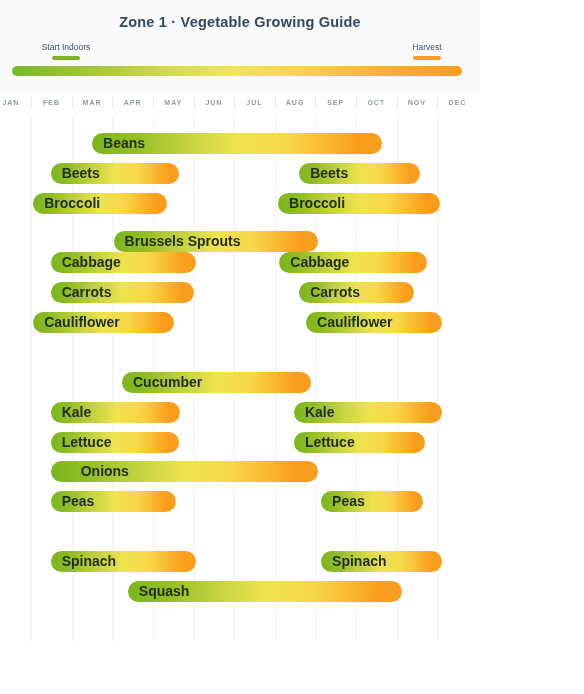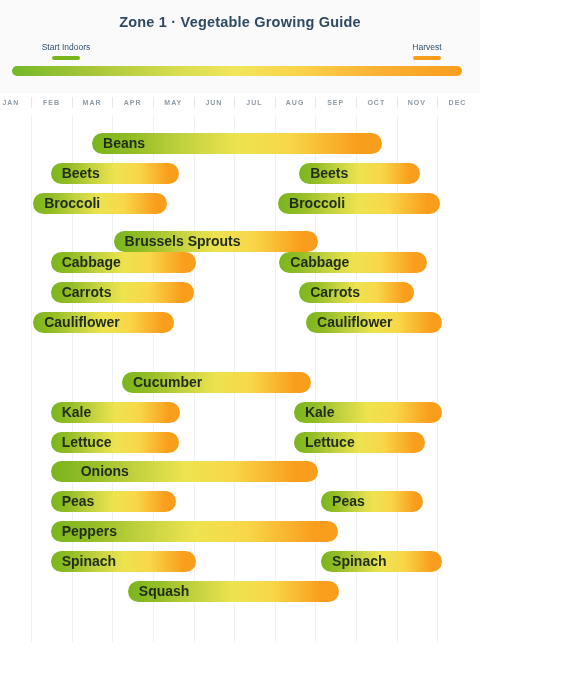--- a/index.html
+++ b/index.html
@@ -290,28 +290,25 @@
       </div>
       <div class="bar" title="Onions" style="left: 50.688px; top: 346.35px; width: 267.148px; height: 21px; background: linear-gradient(90deg, rgb(122, 181, 29) 0%, rgb(147, 189, 37) 14%, rgb(195, 210, 64) 32%, rgb(238, 227, 79) 50%, rgb(248, 215, 73) 68%, rgb(249, 157, 28) 92%, rgb(249, 157, 28) 100%);">
         <span class="bar-label" style="color: rgb(31, 45, 26); margin-left: 19px;">Onions</span>
       </div>
       <div class="bar" title="Peas" style="left: 50.688px; top: 376.2px; width: 125.454px; height: 21px; background: linear-gradient(90deg, rgb(122, 181, 29) 0%, rgb(147, 189, 37) 14%, rgb(195, 210, 64) 32%, rgb(238, 227, 79) 50%, rgb(248, 215, 73) 68%, rgb(249, 157, 28) 92%, rgb(249, 157, 28) 100%);">
         <span class="bar-label" style="color: rgb(31, 45, 26);">Peas</span>
       </div>
       <div class="bar" title="Peas" style="left: 321.084px; top: 376.2px; width: 102.312px; height: 21px; background: linear-gradient(90deg, rgb(122, 181, 29) 0%, rgb(147, 189, 37) 14%, rgb(195, 210, 64) 32%, rgb(238, 227, 79) 50%, rgb(248, 215, 73) 68%, rgb(249, 157, 28) 92%, rgb(249, 157, 28) 100%);">
         <span class="bar-label" style="color: rgb(31, 45, 26);">Peas</span>
       </div>
-      <div class="bar" title="Peppers" style="left: 50.688px; top: 406.05px; width: 287.448px; height: 21px; background: linear-gradient(90deg, rgb(122, 181, 29) 0%, rgb(147, 189, 37) 14%, rgb(195, 210, 64) 32%, rgb(238, 227, 79) 50%, rgb(248, 215, 73) 68%, rgb(249, 157, 28) 92%, rgb(249, 157, 28) 100%);">
-        <span class="bar-label" style="color: rgb(31, 45, 26);">Peppers</span>
-      </div>
       <div class="bar" title="Spinach" style="left: 50.688px; top: 435.9px; width: 145.348px; height: 21px; background: linear-gradient(90deg, rgb(122, 181, 29) 0%, rgb(147, 189, 37) 14%, rgb(195, 210, 64) 32%, rgb(238, 227, 79) 50%, rgb(248, 215, 73) 68%, rgb(249, 157, 28) 92%, rgb(249, 157, 28) 100%);">
         <span class="bar-label" style="color: rgb(31, 45, 26);">Spinach</span>
       </div>
       <div class="bar" title="Spinach" style="left: 321.084px; top: 435.9px; width: 120.582px; height: 21px; background: linear-gradient(90deg, rgb(122, 181, 29) 0%, rgb(147, 189, 37) 14%, rgb(195, 210, 64) 32%, rgb(238, 227, 79) 50%, rgb(248, 215, 73) 68%, rgb(249, 157, 28) 92%, rgb(249, 157, 28) 100%);">
         <span class="bar-label" style="color: rgb(31, 45, 26);">Spinach</span>
       </div>
-      <div class="bar" title="Squash" style="left: 127.828px; top: 465.75px; width: 211px; height: 21px; background: linear-gradient(90deg, rgb(122, 181, 29) 0%, rgb(147, 189, 37) 14%, rgb(195, 210, 64) 32%, rgb(238, 227, 79) 50%, rgb(248, 215, 73) 68%, rgb(249, 157, 28) 92%, rgb(249, 157, 28) 100%);">
+      <div class="bar" title="Squash" style="left: 127.828px; top: 465.75px; width: 274px; height: 21px; background: linear-gradient(90deg, rgb(122, 181, 29) 0%, rgb(147, 189, 37) 14%, rgb(195, 210, 64) 32%, rgb(238, 227, 79) 50%, rgb(248, 215, 73) 68%, rgb(249, 157, 28) 92%, rgb(249, 157, 28) 100%);">
         <span class="bar-label" style="color: rgb(31, 45, 26);">Squash</span>
       </div>
     </div>
 
 
 </div>
 
 </body></html>

